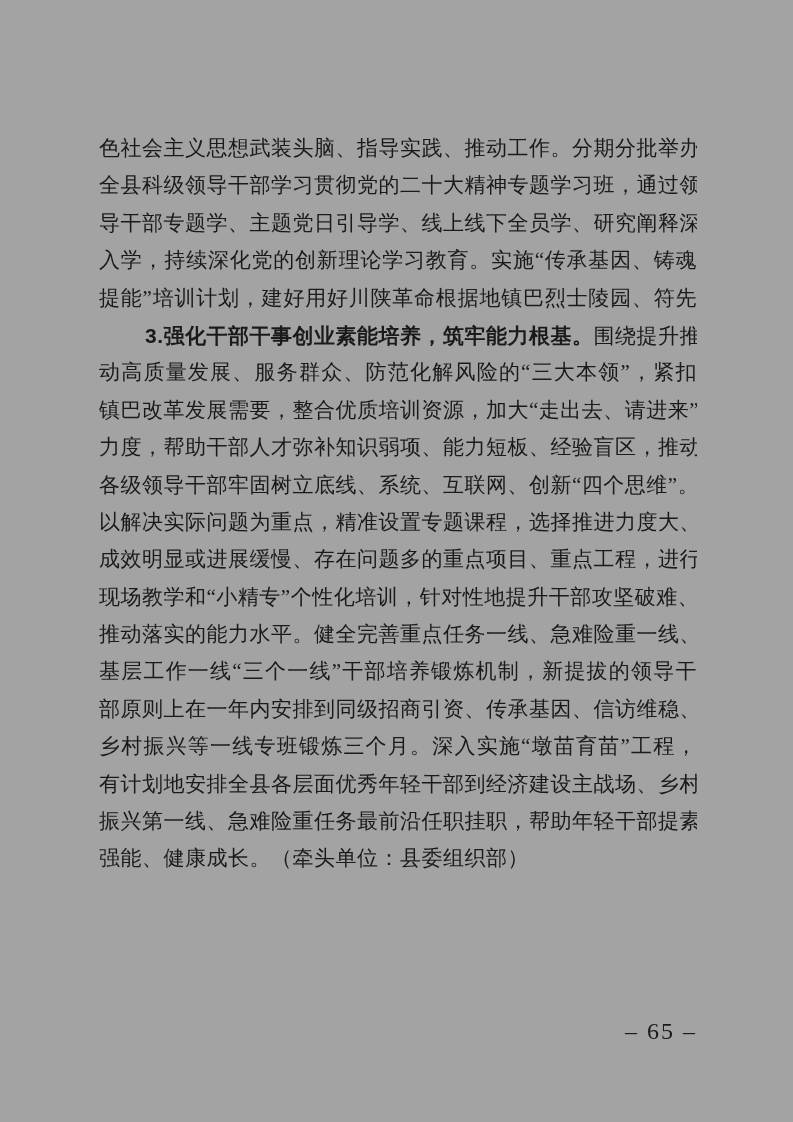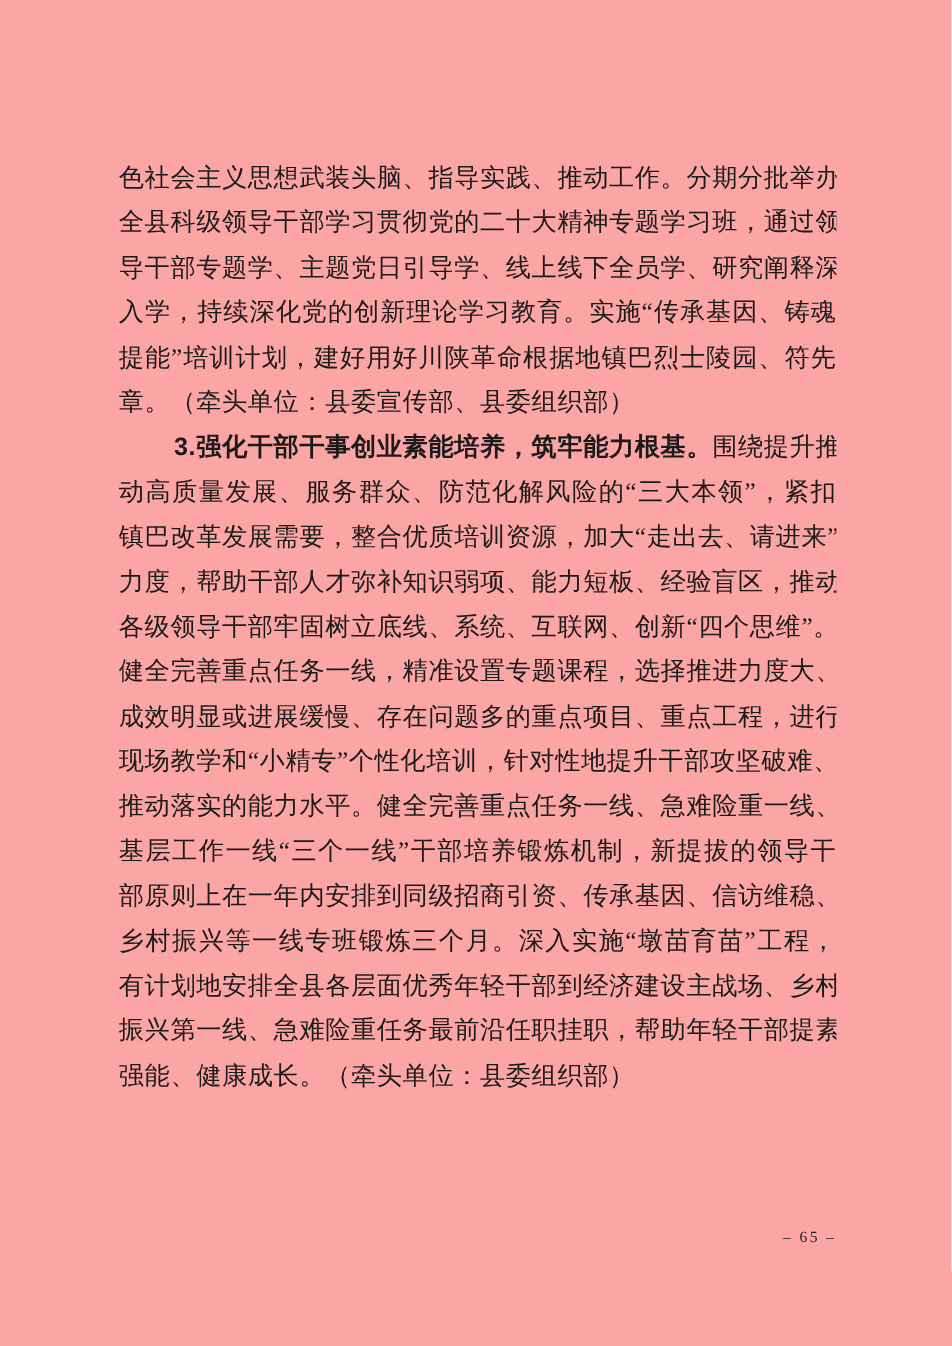--- a/index.html
+++ b/index.html
@@ -4,21 +4,21 @@
 <style>
   html, body {
     margin: 0;
     padding: 0;
     background: #ffffff;
   }
   .page {
     position: relative;
     width: 793px;
     height: 1122px;
-    background: #fca5a5;
+    background: #a3a3a3;
     color: #1a1a1a;
     font-family: "Liberation Serif", serif;
     overflow: hidden;
   }
   .text-block {
     position: absolute;
     left: 99px;
     top: 130px;
     width: 598px;
   }
@@ -46,44 +46,43 @@
     font-family: "Liberation Serif", serif;
   }
   .seg.bold {
     font-weight: 700;
     font-family: "Liberation Sans", sans-serif;
   }
   .page-number {
     position: absolute;
     top: 1018px;
     right: 96px;
-    font-size: 13px;
+    font-size: 24px;
     line-height: 26px;
     color: #1a1a1a;
     font-family: "Liberation Serif", serif;
     letter-spacing: 2px;
   }
 </style>
 </head>
 <body>
 
 <div class="page">
   <div class="text-block" id="text-block">
       <div class="line"><span class="seg">色社会主义思想武装头脑、指导实践、推动工作。分期分批举办</span></div>
       <div class="line"><span class="seg">全县科级领导干部学习贯彻党的二十大精神专题学习班，通过领</span></div>
       <div class="line"><span class="seg">导干部专题学、主题党日引导学、线上线下全员学、研究阐释深</span></div>
       <div class="line"><span class="seg">入学，持续深化党的创新理论学习教育。实施“传承基因、铸魂</span></div>
       <div class="line"><span class="seg">提能”培训计划，建好用好川陕革命根据地镇巴烈士陵园、符先</span></div>
-      <div class="line para-end"><span class="seg">章。（牵头单位：县委宣传部、县委组织部）</span></div>
       <div class="line indent"><span class="seg bold">3.强化干部干事创业素能培养，筑牢能力根基。</span><span class="seg">围绕提升推</span></div>
       <div class="line"><span class="seg">动高质量发展、服务群众、防范化解风险的“三大本领”，紧扣</span></div>
       <div class="line"><span class="seg">镇巴改革发展需要，整合优质培训资源，加大“走出去、请进来”</span></div>
       <div class="line"><span class="seg">力度，帮助干部人才弥补知识弱项、能力短板、经验盲区，推动</span></div>
       <div class="line"><span class="seg">各级领导干部牢固树立底线、系统、互联网、创新“四个思维”。</span></div>
-      <div class="line"><span class="seg">健全完善重点任务一线，精准设置专题课程，选择推进力度大、</span></div>
+      <div class="line"><span class="seg">以解决实际问题为重点，精准设置专题课程，选择推进力度大、</span></div>
       <div class="line"><span class="seg">成效明显或进展缓慢、存在问题多的重点项目、重点工程，进行</span></div>
       <div class="line"><span class="seg">现场教学和“小精专”个性化培训，针对性地提升干部攻坚破难、</span></div>
       <div class="line"><span class="seg">推动落实的能力水平。健全完善重点任务一线、急难险重一线、</span></div>
       <div class="line"><span class="seg">基层工作一线“三个一线”干部培养锻炼机制，新提拔的领导干</span></div>
       <div class="line"><span class="seg">部原则上在一年内安排到同级招商引资、传承基因、信访维稳、</span></div>
       <div class="line"><span class="seg">乡村振兴等一线专班锻炼三个月。深入实施“墩苗育苗”工程，</span></div>
       <div class="line"><span class="seg">有计划地安排全县各层面优秀年轻干部到经济建设主战场、乡村</span></div>
       <div class="line"><span class="seg">振兴第一线、急难险重任务最前沿任职挂职，帮助年轻干部提素</span></div>
       <div class="line para-end"><span class="seg">强能、健康成长。（牵头单位：县委组织部）</span></div>
     </div>

